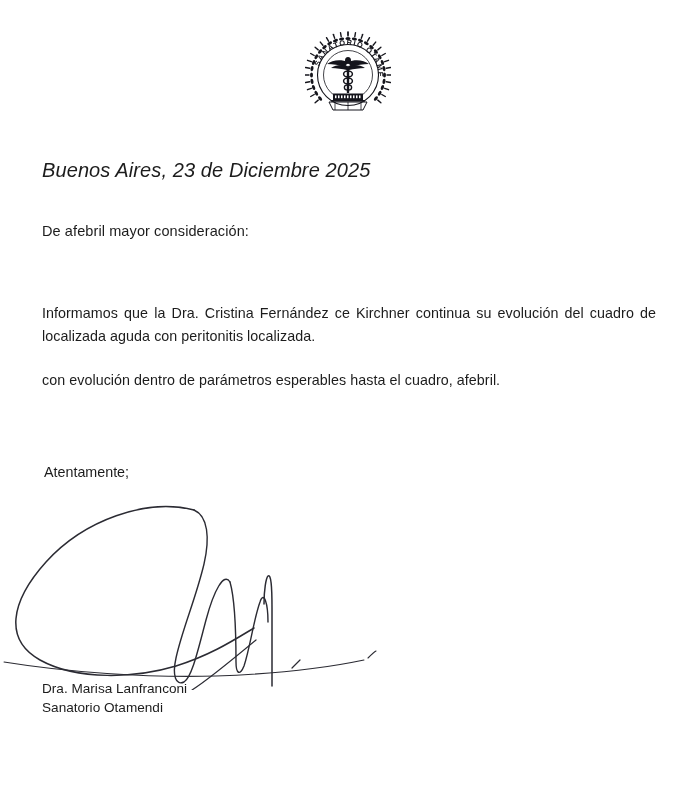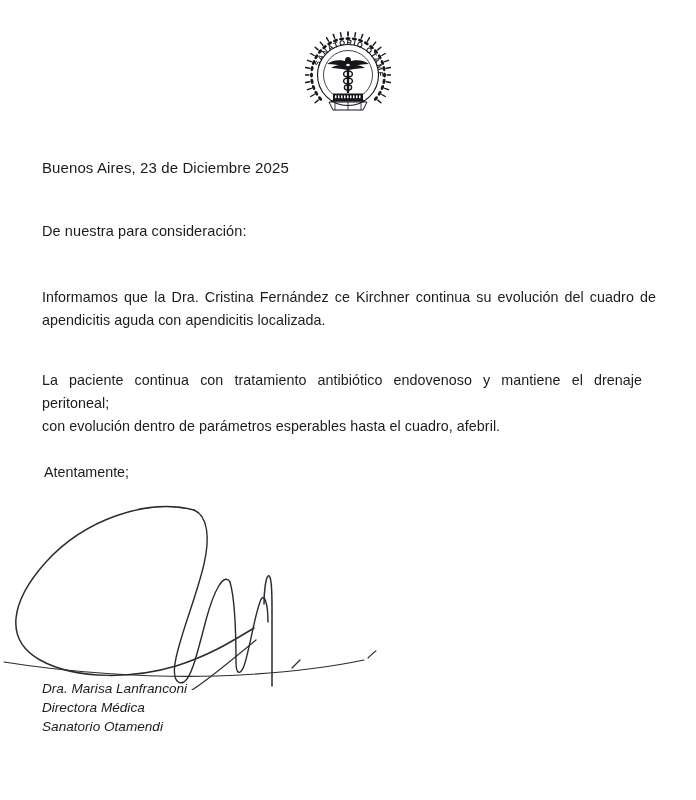--- a/index.html
+++ b/index.html
@@ -36,24 +36,25 @@
     width: 86px;
     height: 86px;
   }
   .logo-wrap svg { display: block; }
 
   
   .date-line {
     position: absolute;
     top: 159px;
     left: 42px;
-    font-size: 15px;
+    font-size: 20px;
     letter-spacing: 0.1px;
     color: #1c1c1c;
     white-space: nowrap;
+    font-style: italic;
   }
 
   
   .salutation {
     position: absolute;
     top: 223px;
     left: 42px;
     font-size: 14.5px;
     letter-spacing: 0.1px;
     color: #1c1c1c;
@@ -77,20 +78,21 @@
 
   #para-1 { position: absolute; top: 286px; left: 42px; width: 614px; }
   #para-2 { position: absolute; top: 369px; left: 42px; width: 600px; }
   #para-3 { position: absolute; top: 428px; left: 42px; width: 614px; }
 
   .line { display: block; white-space: nowrap; }
   .line.justify {
     white-space: normal;
     text-align: justify;
     text-align-last: justify;
+    margin-top: 16px;
   }
 
   
   .closing {
     position: absolute;
     top: 464px;
     left: 44px;
     font-size: 14.3px;
     color: #1c1c1c;
     white-space: nowrap;
@@ -108,21 +110,20 @@
   .signature svg { display: block; }
 
   
   .sig-block {
     position: absolute;
     top: 679px;
     left: 42px;
     font-size: 13.6px;
     line-height: 19px;
     color: #1c1c1c;
-    font-style: italic;
   }
   .sig-block div { white-space: nowrap; }
 </style>
 </head>
 <body>
 
 <div class="page">
 
   <div class="letterhead">
     <div class="logo-wrap">
@@ -249,32 +250,31 @@
 
           <path d="M24 72 L 62 72 L 58 80 L 28 80 Z" fill="none" stroke="#15151c" stroke-width="1"></path>
           <path d="M30 72 L 30 80 M 43 72 L 43 80 M 56 72 L 56 80" stroke="#15151c" stroke-width="0.8"></path>
         </g>
       </svg>
     </div>
   </div>
 
   <div class="date-line">Buenos Aires, 23 de Diciembre 2025</div>
 
-  <div class="salutation">De nuestra para consideración:</div>
+  <div class="salutation">De afebril mayor consideración:</div>
 
   <div class="body-block" id="para-1">
     <p class="para">
       <span class="line justify">Informamos que la Dra. Cristina Fernández ce Kirchner continua su evolución del cuadro de</span>
-      <span class="line">apendicitis aguda con apendicitis localizada.</span>
+      <span class="line">localizada aguda con peritonitis localizada.</span>
     </p>
   </div>
 
   <div class="body-block" id="para-2">
     <p class="para">
-      <span class="line justify">La paciente continua con tratamiento antibiótico endovenoso y mantiene el drenaje peritoneal;</span>
       <span class="line">con evolución dentro de parámetros esperables hasta el cuadro, afebril.</span>
     </p>
   </div>
 
 
   <div class="closing">Atentamente;</div>
 
   <div class="signature">
     <svg width="400" height="200" viewBox="0 0 400 200" xmlns="http://www.w3.org/2000/svg">
       <g fill="none" stroke="#2b2b33" stroke-linecap="round" stroke-linejoin="round">
@@ -310,17 +310,16 @@
         <path d="M260 150 C 236 170, 212 190, 196 200" stroke-width="1.2"></path>
 
         <path d="M296 178 C 300 174, 302 172, 304 170" stroke-width="1.2"></path>
         <path d="M372 168 C 376 164, 378 162, 380 161" stroke-width="1.1"></path>
       </g>
     </svg>
   </div>
 
   <div class="sig-block">
     <div>Dra. Marisa Lanfranconi</div>
-    <div>Directora Médica</div>
     <div>Sanatorio Otamendi</div>
   </div>
 
 </div>
 
 </body></html>

